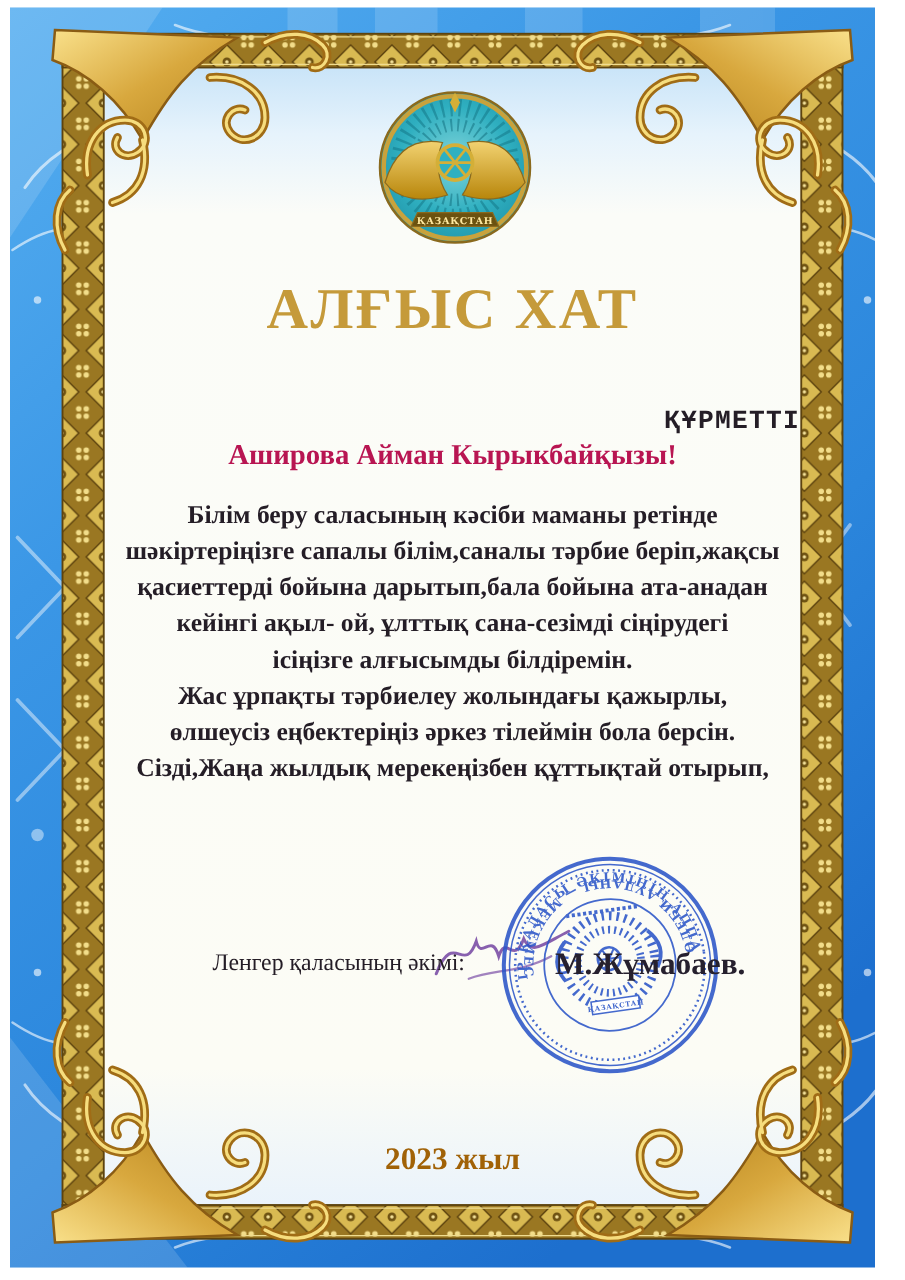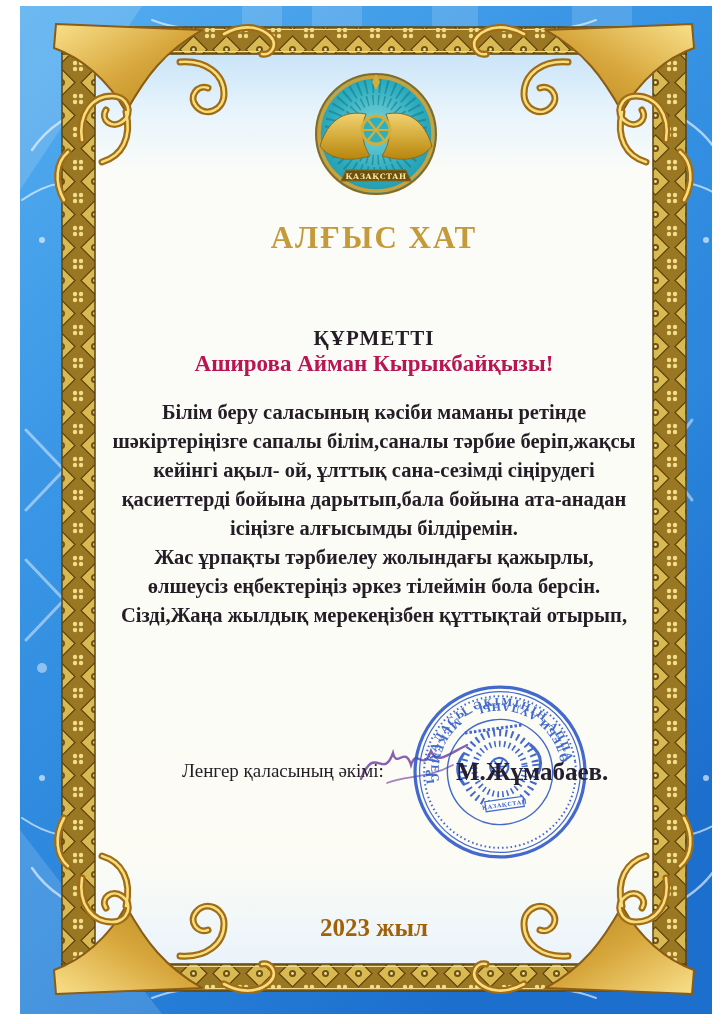--- a/index.html
+++ b/index.html
@@ -1,24 +1,24 @@
 <!DOCTYPE html>
 <html><head>
 <meta charset="utf-8">
 <style>
   html,body{margin:0;padding:0;background:#ffffff;}
   .page{position:relative;width:700px;height:1024px;overflow:hidden;background:#ffffff;
-        font-family:"Liberation Serif","DejaVu Serif",serif;margin-left:12px;}
+        font-family:"Liberation Serif","DejaVu Serif",serif;}
   .frame-svg{position:absolute;left:0;top:0;z-index:0;}
   .content{position:absolute;left:84px;top:54px;width:556px;height:910px;z-index:2;}
   .emblem{position:absolute;left:214px;top:14px;width:132px;height:132px;}
   .title{position:absolute;left:0;top:166px;width:100%;text-align:center;
-         font-size:31px;font-weight:bold;color:#c59a3a;letter-spacing:2px;white-space:nowrap;}
-  .salutation{position:absolute;left:0;top:272px;width:100%;text-align:center;
-         font-size:21px;font-weight:bold;color:#241d26;letter-spacing:1px;}
+         font-size:46px;font-weight:bold;color:#c59a3a;letter-spacing:2px;white-space:nowrap;}
+  .salutation{position:absolute;left:0;top:272px;width:100%;text-align:right;
+         font-size:21px;font-weight:bold;color:#241d26;letter-spacing:1px;font-family:Liberation Mono, monospace;}
   .recipient{position:absolute;left:0;top:297px;width:100%;text-align:center;
          font-size:23px;font-weight:bold;color:#b81552;}
   .body-block{position:absolute;left:-14px;top:344px;width:584px;text-align:center;}
   .bline{font-size:20.5px;font-weight:bold;color:#241d26;line-height:29px;white-space:nowrap;}
   .sig-label{position:absolute;left:86px;top:706px;font-size:19px;font-weight:normal;
          color:#241d26;white-space:nowrap;z-index:4;}
   .signature-svg{position:absolute;left:261px;top:681px;width:115px;height:58px;z-index:3;}
   .stamp-svg{position:absolute;left:314px;top:628px;width:180px;height:180px;z-index:4;
          transform:rotate(-8deg);}
   .signer{position:absolute;left:360px;top:704px;width:150px;text-align:center;
@@ -163,22 +163,22 @@
 
     <div class="title">АЛҒЫС ХАТ</div>
 
     <div class="salutation">ҚҰРМЕТТІ</div>
 
     <div class="recipient">Аширова Айман Кырыкбайқызы!</div>
 
     <div class="body-block">
       <div class="bline">Білім беру саласының кәсіби маманы ретінде</div>
       <div class="bline">шәкіртеріңізге сапалы білім,саналы тәрбие беріп,жақсы</div>
+      <div class="bline">қасиеттерді бойына дарытып,бала бойына ата-анадан</div>
       <div class="bline">кейінгі ақыл- ой, ұлттық сана-сезімді сіңірудегі</div>
-      <div class="bline">қасиеттерді бойына дарытып,бала бойына ата-анадан</div>
       <div class="bline">ісіңізге алғысымды білдіремін.</div>
       <div class="bline">Жас ұрпақты тәрбиелеу жолындағы қажырлы,</div>
       <div class="bline">өлшеусіз еңбектеріңіз әркез тілеймін бола берсін.</div>
       <div class="bline">Сізді,Жаңа жылдық мерекеңізбен құттықтай отырып,</div>
     </div>
 
     <div class="sig-label">Ленгер қаласының әкімі:</div>
 
     <svg class="signature-svg" viewBox="0 0 115 58">
       <path d="M4,44 C18,8 26,46 36,18 C40,34 48,10 54,30 C60,12 66,38 74,16 C80,30 90,20 110,10" stroke="#7b4fa6" stroke-width="2.4" fill="none" opacity="0.9" stroke-linecap="round"></path>

